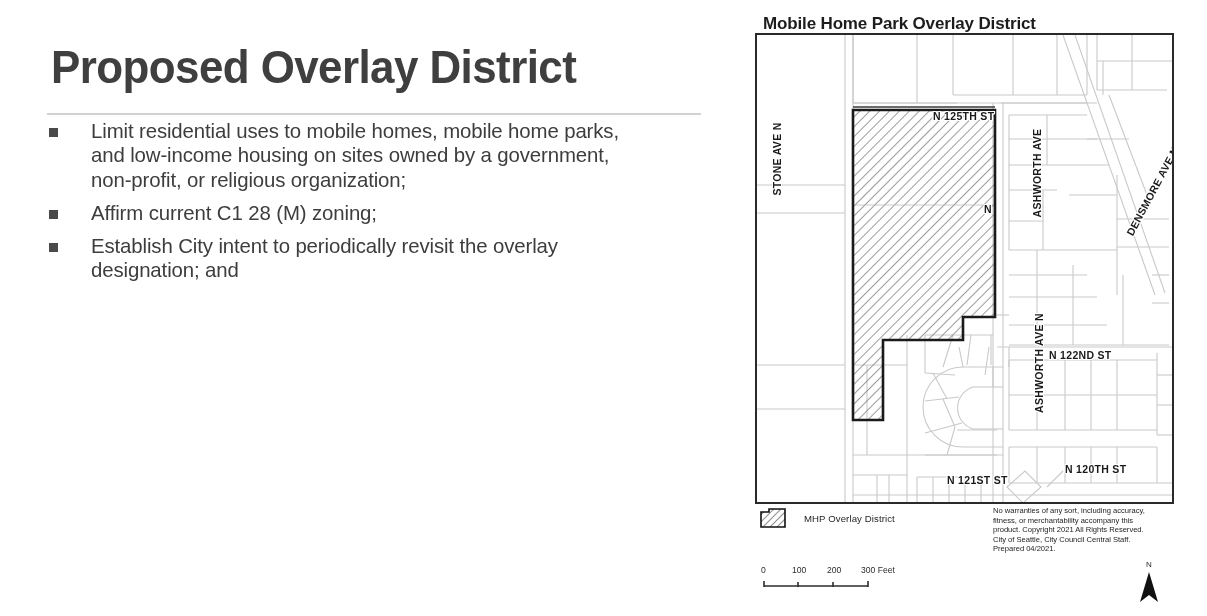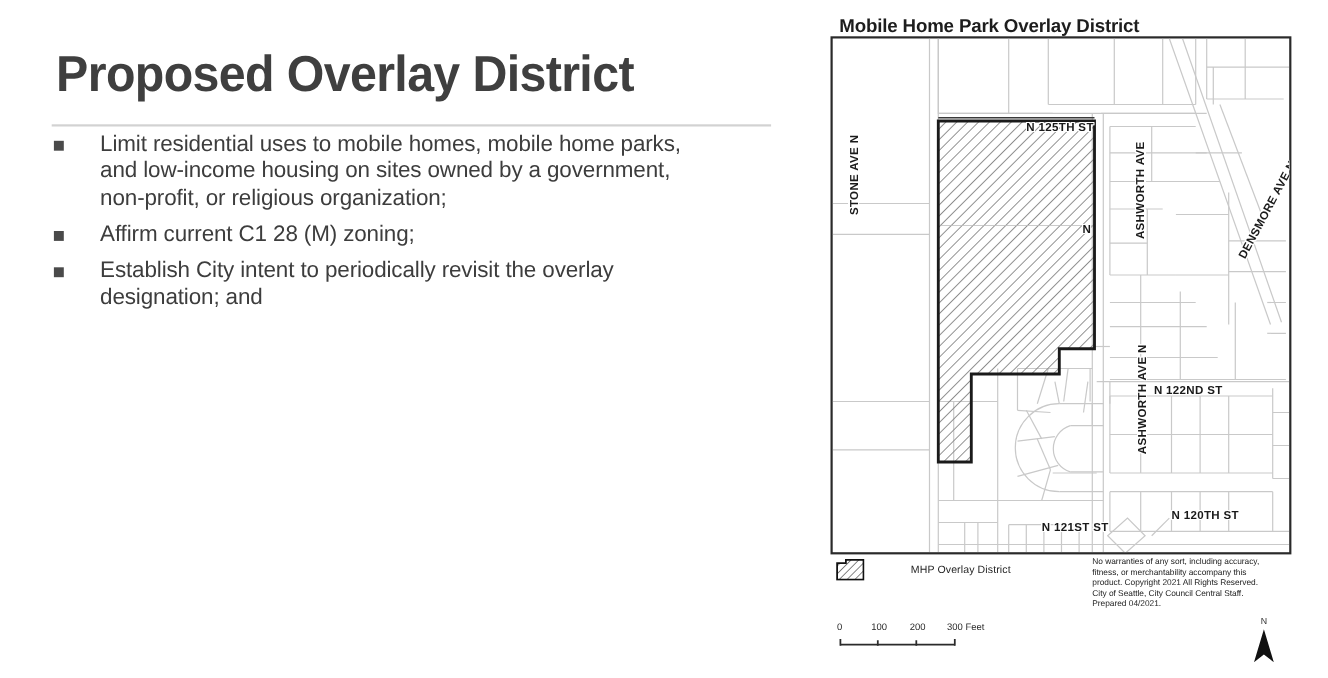--- a/index.html
+++ b/index.html
@@ -135,21 +135,20 @@
   #lbl-121st   { left: 190px; top: 396px; margin-top: 43px; }
   #lbl-120th   { left: 308px; top: 428px; }
 
   
   #legend {
     position: absolute;
     left: 15px;
     top: 508px;
     display: flex;
     align-items: center;
-    gap: 24px;
   }
   #legend-swatch {
     width: 26px;
     height: 20px;
     flex: 0 0 auto;
   }
   #legend-label {
     margin-left: 18px;
     font-size: 9.6px;
     color: #1f1f1f;

